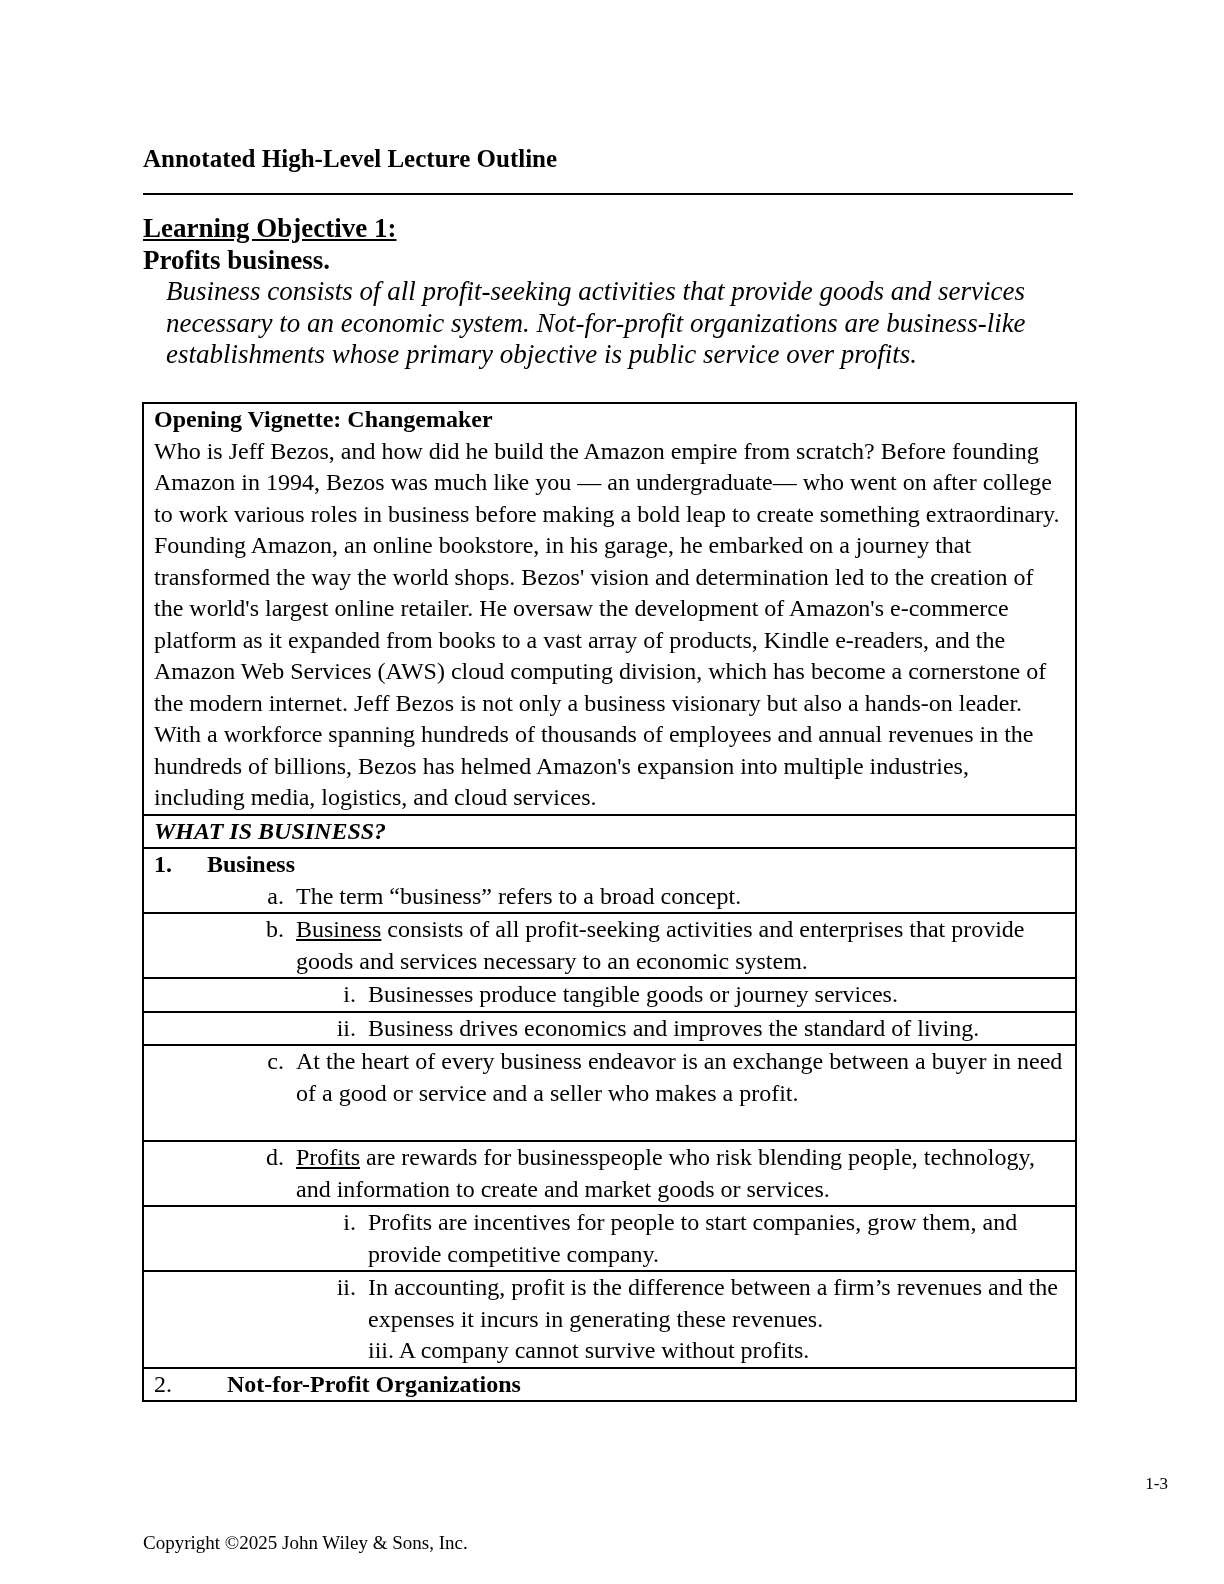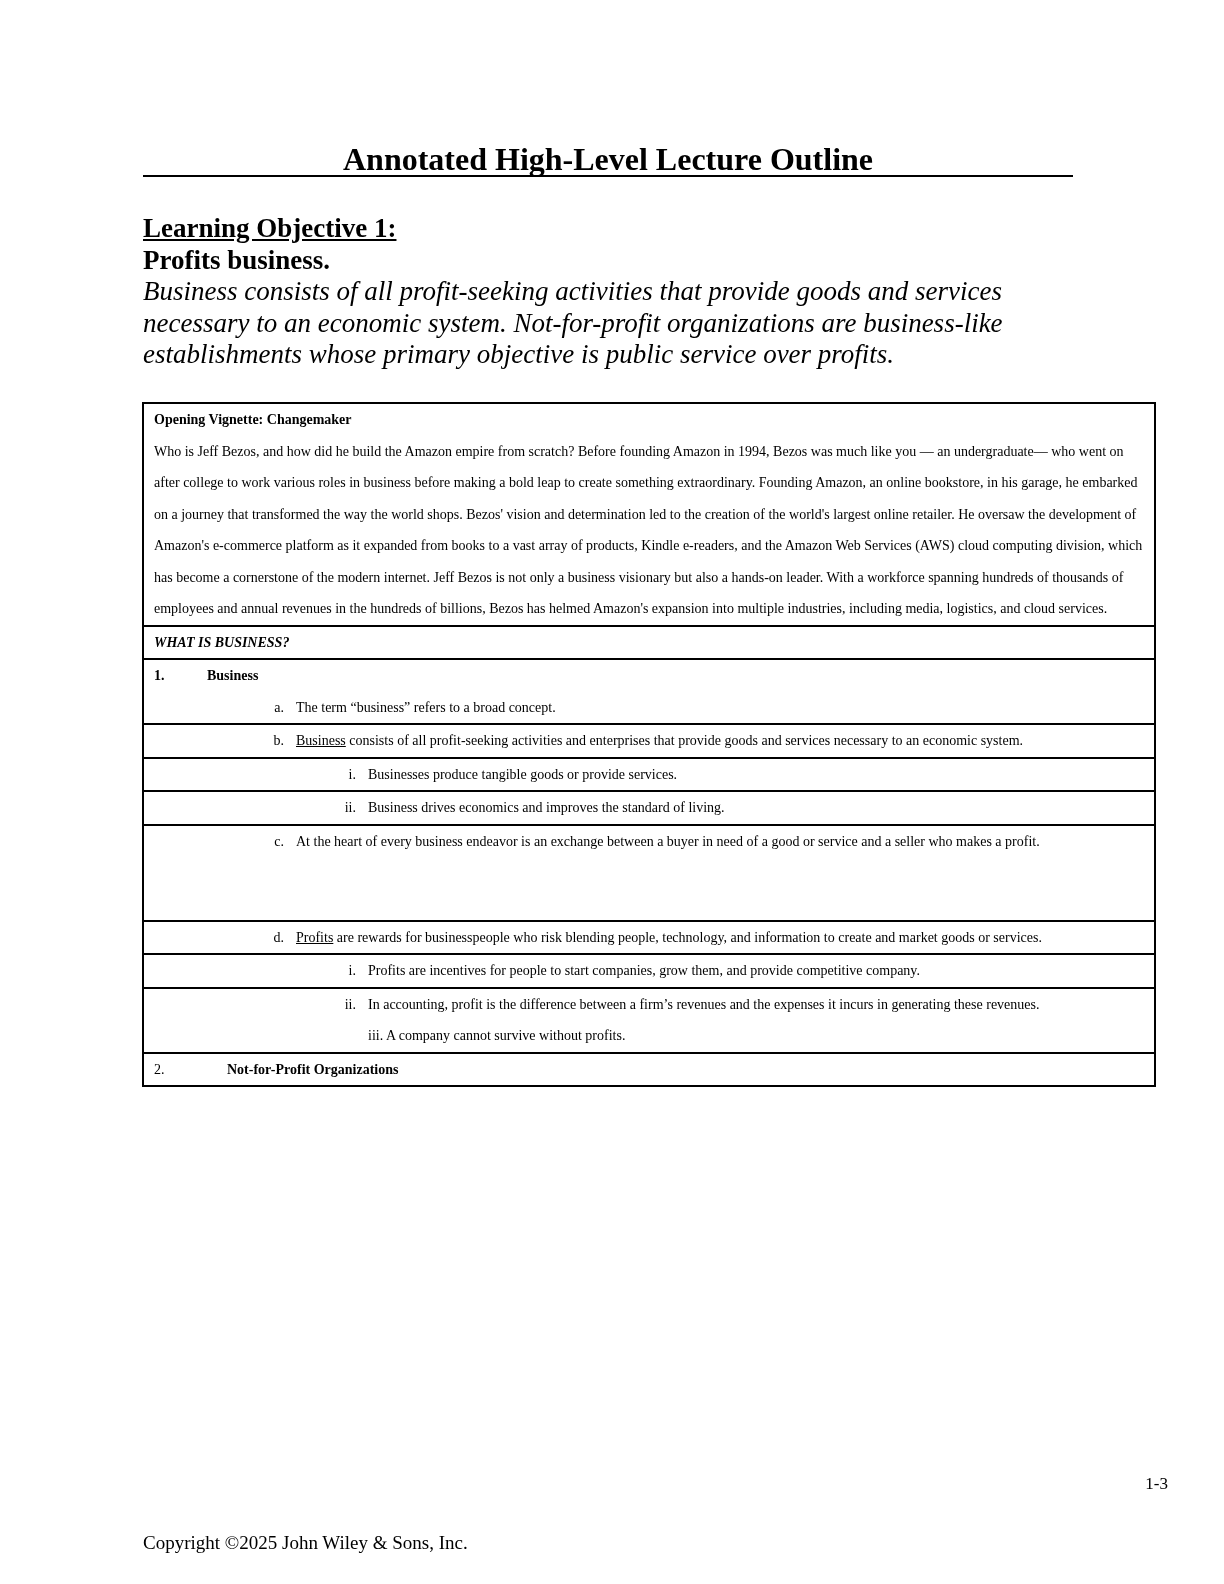--- a/index.html
+++ b/index.html
@@ -13,26 +13,25 @@
       position: relative;
       font-family: "Liberation Serif", "DejaVu Serif", serif;
       color: #000000;
       overflow: hidden;
     }
     .page-title {
       position: absolute;
       left: 143px;
       top: 143px;
       width: 930px;
-      font-size: 32px;
+      font-size: 25px;
       font-weight: bold;
       line-height: 32px;
-      padding-bottom: 0;
+      padding-bottom: 18px;
       border-bottom: 2px solid #000;
-      text-align: center;
     }
     .lo-block {
       position: absolute;
       left: 143px;
       top: 213px;
       width: 930px;
       font-size: 27px;
       line-height: 31.5px;
     }
     .lo-label {
@@ -40,28 +39,29 @@
       text-decoration: underline;
       display: block;
     }
     .lo-title {
       font-weight: bold;
       display: block;
     }
     .lo-desc {
       font-style: italic;
       display: block;
+      margin-left: 23px;
     }
     .outline-table {
       position: absolute;
       left: 142px;
       top: 402px;
-      width: 1014px;
+      width: 935px;
       border-collapse: collapse;
-      font-size: 14px;
+      font-size: 24px;
       line-height: 31.5px;
     }
     .outline-table td {
       border: 2px solid #000;
       padding: 0 10px;
       vertical-align: top;
     }
     .vignette-title {
       font-weight: bold;
       display: block;
@@ -170,21 +170,21 @@
       <div class="item alpha">
         <span class="marker">b.</span>
         <span class="txt"><span class="u">Business</span><span> consists of all profit-seeking activities and enterprises that provide goods and services necessary to an economic system.</span></span>
       </div>
     </td>
   </tr>
   <tr>
     <td>
       <div class="item roman">
         <span class="marker">i.</span>
-        <span class="txt">Businesses produce tangible goods or provide services.</span>
+        <span class="txt">Businesses produce tangible goods or journey services.</span>
       </div>
     </td>
   </tr>
   <tr>
     <td>
       <div class="item roman">
         <span class="marker">ii.</span>
         <span class="txt">Business drives economics and improves the standard of living.</span>
       </div>
     </td>

